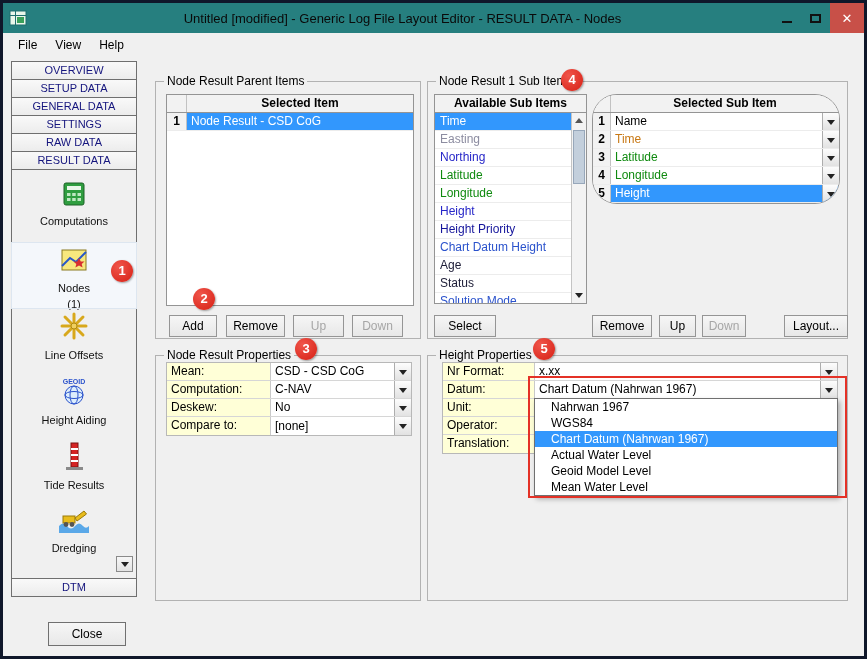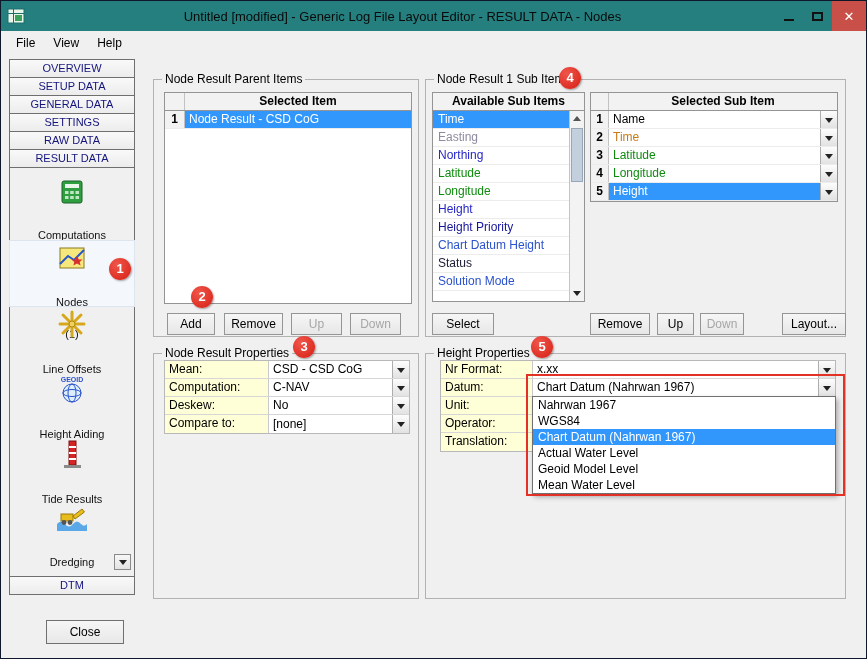--- a/index.html
+++ b/index.html
@@ -1,18 +1,18 @@
 <!DOCTYPE html>
 <html><head>
 <meta charset="utf-8">
 <style>
   * { box-sizing: border-box; margin: 0; padding: 0; }
   body { font-family: "Liberation Sans", sans-serif; background: #9a9a9a; }
   .window { position: relative; width: 867px; height: 659px; background: #f0f0f0;
-            border: 1px solid #0f172a; overflow: hidden; }
+            border: 3px solid #0f172a; overflow: hidden; }
 
   
   .titlebar { height: 30px; background: #267f7f; display: flex; align-items: center; padding-left: 6px; }
   .app-icon { width: 18px; height: 18px; margin-right: 6px; flex: none; }
   .title { flex: 1; text-align: center; font-size: 13px; color: #0a0a0a;
            white-space: nowrap; overflow: hidden; }
   .winbtns { display: flex; align-self: stretch; }
   .winbtn { width: 29px; display: flex; align-items: center; justify-content: center; }
   .winbtn.close { width: 34px; background: #c85048; color: #fff; font-size: 13px; }
   .glyph-min { width: 10px; height: 2px; background: #111; margin-top: 8px; }
@@ -24,21 +24,21 @@
 
   
   .sidebar { position: absolute; left: 8px; top: 58px; width: 126px; }
   .nav-btn { height: 19px; line-height: 17px; text-align: center; font-size: 11px; color: #14147d;
              background: linear-gradient(#f9f9f9, #ececec); border: 1px solid #6f6f6f; margin-top: -1px; }
   .nav-btn.first { margin-top: 0; }
   .icon-panel { border: 1px solid #6f6f6f; margin-top: -1px; height: 410px; position: relative;
                 padding-top: 8px; background: #f0f0f0; }
   .icon-item { height: 65px; display: flex; flex-direction: column; align-items: center; padding-top: 3px; }
   .icon-item.current { background: #f4f7fb; outline: 1px solid #dde6f0; }
-  .ilabel { font-size: 11px; color: #111; margin-top: 20px; text-align: left; line-height: 12px; }
+  .ilabel { font-size: 11px; color: #111; margin-top: 4px; text-align: left; line-height: 12px; }
   .dredge-drop { position: absolute; right: 3px; bottom: 6px; width: 17px; height: 16px;
                  border: 1px solid #8a8a8a; background: linear-gradient(#f7f7f7, #e3e3e3);
                  display: flex; align-items: center; justify-content: center; }
 
   .dlg-close { position: absolute; left: 45px; top: 619px; width: 78px; height: 24px; font-size: 12px;
                font-family: inherit; background: linear-gradient(#f6f6f6, #e8e8e8); border: 1px solid #707070; }
 
   
   .gbox { position: absolute; border: 1px solid #b2b2b2; }
   .gleg { position: absolute; top: -8px; left: 8px; background: #f0f0f0; padding: 0 3px;
@@ -52,21 +52,21 @@
   .dtable { position: absolute; background: #fff; border: 1px solid #949494; font-size: 12px; overflow: hidden; }
   .drow { display: flex; height: 18px; line-height: 17px; border-bottom: 1px solid #ececec; }
   .drow.head { background: #f2f2f2; font-weight: bold; border-bottom: 1px solid #949494; }
   .cnum { width: 20px; flex: none; background: #f2f2f2; border-right: 1px solid #c2c2c2;
           text-align: center; font-weight: bold; }
   .cval { flex: 1; display: flex; align-items: center; padding-left: 4px; overflow: hidden; white-space: nowrap; }
   .drow.head .cval { justify-content: center; padding-left: 0; }
   .cval .txt { flex: 1; overflow: hidden; }
   .cval.selblue { background: #3297fd; padding-left: 4px; }
   #ptable { left: 10px; top: 12px; width: 248px; height: 212px; }
-  #stable { left: 164px; top: 12px; width: 248px; }
+  #stable { left: 164px; top: 12px; width: 248px; border-radius: 25px; }
   #stable .cnum { width: 18px; }
 
   
   .combo { width: 17px; flex: none; align-self: stretch; border-left: 1px solid #adadad;
            background: linear-gradient(#fdfdfd, #e2e2e2); display: flex; align-items: center; justify-content: center; }
   .tri-d { width: 0; height: 0; border: 4px solid transparent; border-top: 5px solid #222; margin-top: 5px; }
   .tri-u { width: 0; height: 0; border: 4px solid transparent; border-bottom: 5px solid #555; margin-bottom: 4px; }
 
   
   #avail { position: absolute; left: 6px; top: 12px; width: 153px; height: 210px;
@@ -96,21 +96,21 @@
   .plabel { flex: none; background: #ffffd7; border-right: 1px solid #c9c9c9; padding-left: 4px;
             overflow: hidden; white-space: nowrap; }
   .pval { flex: 1; display: flex; align-items: center; padding-left: 4px; overflow: hidden; white-space: nowrap; }
   .pval .txt { flex: 1; overflow: hidden; }
   #npgrid { left: 10px; top: 6px; width: 246px; } #npgrid .plabel { width: 104px; }
   #hpgrid { left: 14px; top: 6px; width: 396px; } #hpgrid .plabel { width: 92px; }
 
   
   #ddpopup { position: absolute; left: 106px; top: 42px; width: 304px; border: 1px solid #707070;
              background: #fff; z-index: 6; box-shadow: 2px 3px 5px rgba(0,0,0,0.3); }
-  .dditem { height: 16px; line-height: 16px; padding-left: 5px; font-size: 12px; white-space: nowrap; overflow: hidden; }
+  .dditem { height: 16px; line-height: 16px; padding-left: 16px; font-size: 12px; white-space: nowrap; overflow: hidden; }
   .dditem.sel { background: #3297fd; color: #fff; }
 
   
   #red-rect { position: absolute; left: 525px; top: 373px; width: 319px; height: 122px;
               border: 2px solid #e43126; z-index: 8; pointer-events: none; }
   .abadge { position: absolute; width: 22px; height: 22px; border-radius: 50%;
             background: radial-gradient(circle at 35% 30%, #f0554a, #d61f14); color: #fff;
             font-weight: bold; font-size: 13px; text-align: center; line-height: 22px; z-index: 20;
             box-shadow: 1px 1px 2px rgba(0,0,0,0.35); pointer-events: none; }
   #b1 { left: 108px; top: 257px; } #b2 { left: 190px; top: 285px; } #b3 { left: 292px; top: 335px; }
@@ -278,20 +278,21 @@
       <div class="avhead">Available Sub Items</div>
       <div class="avbody">
         <div class="avitem sel" style="color: rgb(255, 255, 255);">Time</div>
         <div class="avitem" style="color: rgb(140, 140, 160);">Easting</div>
         <div class="avitem" style="color: rgb(38, 38, 200);">Northing</div>
         <div class="avitem" style="color: rgb(15, 138, 15);">Latitude</div>
         <div class="avitem" style="color: rgb(15, 138, 15);">Longitude</div>
         <div class="avitem" style="color: rgb(38, 38, 200);">Height</div>
         <div class="avitem" style="color: rgb(22, 22, 156);">Height Priority</div>
         <div class="avitem" style="color: rgb(42, 82, 204);">Chart Datum Height</div>
+        <div class="avitem" style="color: rgb(32, 32, 58);">Age</div>
         <div class="avitem" style="color: rgb(32, 32, 58);">Status</div>
         <div class="avitem" style="color: rgb(42, 82, 204);">Solution Mode</div>
       </div>
       <div class="avscroll">
         <div class="sarrow up">
             <div class="tri-u"></div>
           </div>
         <div class="sthumb"></div>
         <div class="sarrow down">
             <div class="tri-d" style="margin-top:4px;"></div>

